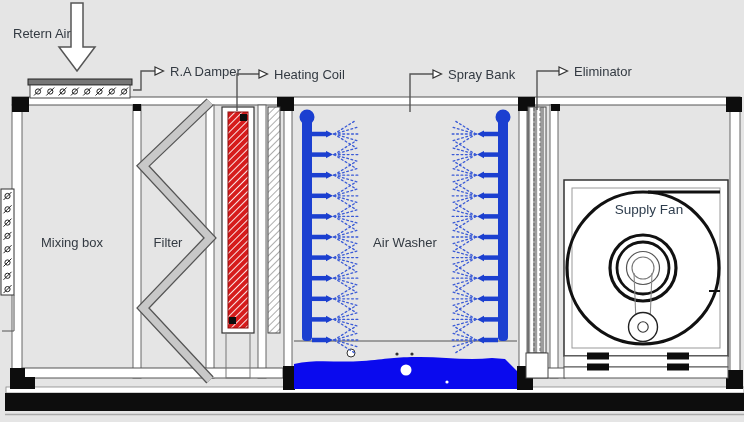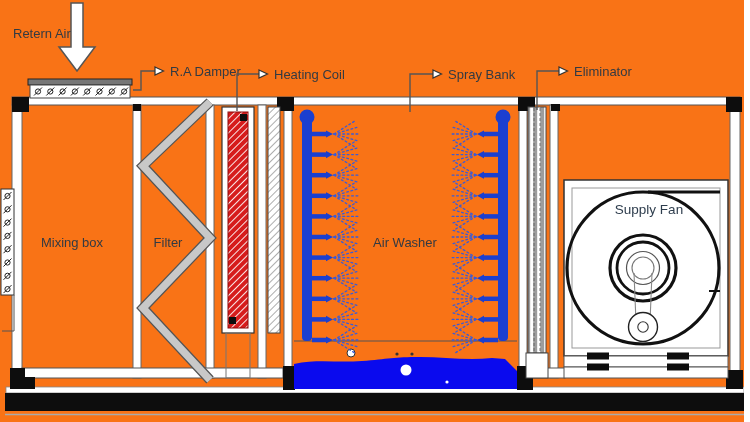--- a/index.html
+++ b/index.html
@@ -1,16 +1,16 @@
 <!DOCTYPE html>
 <html style="--coil-red: #d61c1c; --pipe-blue: #1b3fd0; --spray-blue: #3b5bd6; --water-blue: #0a0aee; --filter-gray: #c8c8c8;"><head>
 <meta charset="utf-8">
 <style>
   html,body{margin:0;padding:0;background:#fff;}
-  .stage{width:744px;height:422px;background:#f97316;position:relative;overflow:hidden;
+  .stage{width:744px;height:422px;background:#e5e5e5;position:relative;overflow:hidden;
          font-family:"Liberation Sans", sans-serif;}
   svg{display:block;}
   .lbl{font:13px "Liberation Sans", sans-serif; fill:#333a42;}
   .lbl-big{font:13.5px "Liberation Sans", sans-serif; fill:#2e3d4d;}
   .wall{fill:#fff;stroke:#666;stroke-width:1;}
   .rail{fill:#fff;stroke:#555;stroke-width:1;}
   .blk{fill:#0d0d0d;}
   .leader{fill:none;stroke:#555;stroke-width:1.4;}
   .thin{stroke:#555;stroke-width:1;fill:none;}
   .coil-fill{fill:var(--coil-red,#d61c1c);}

